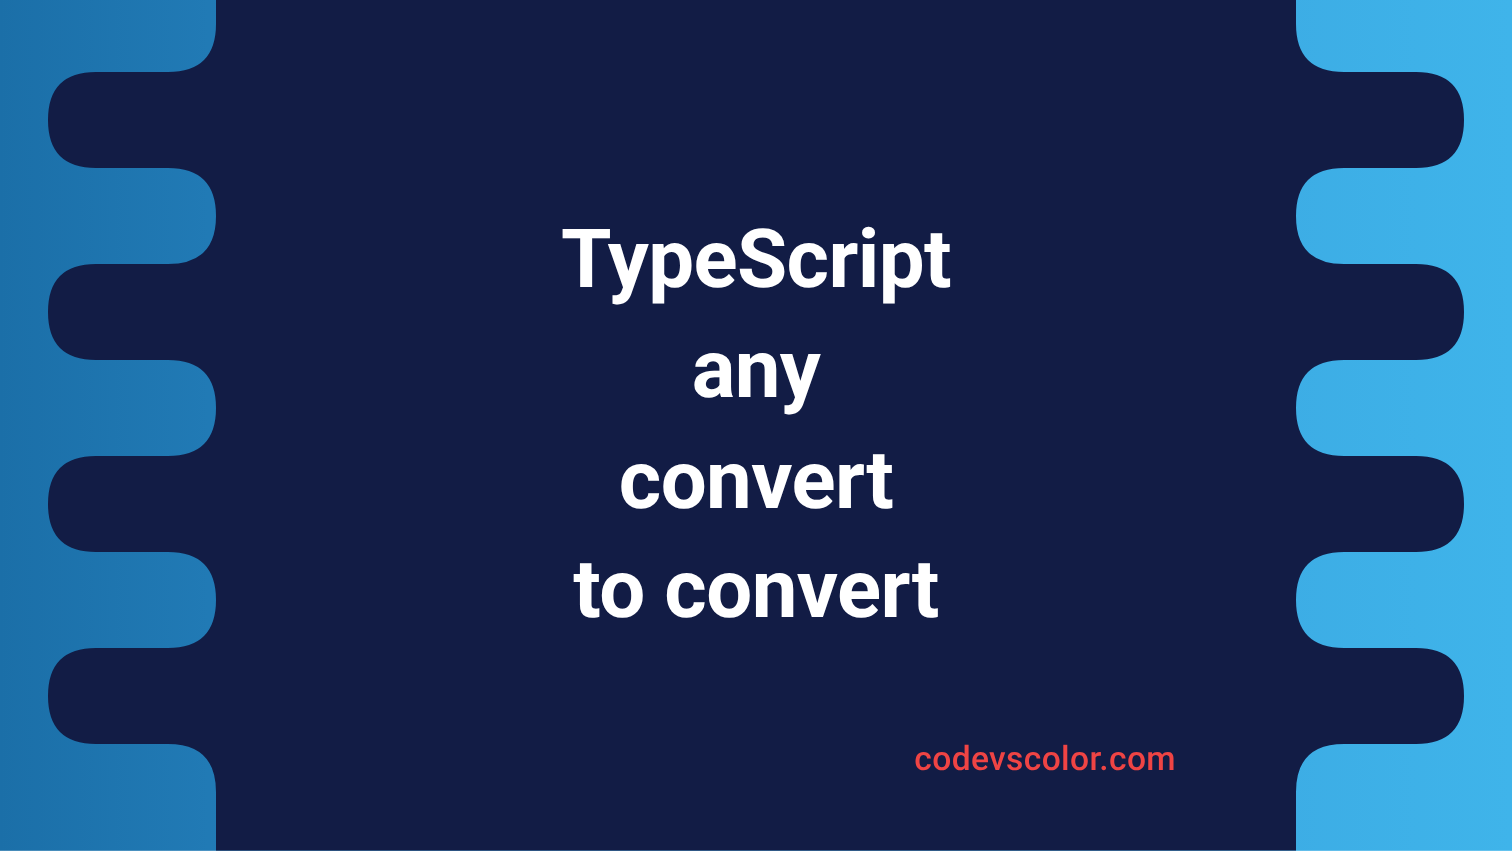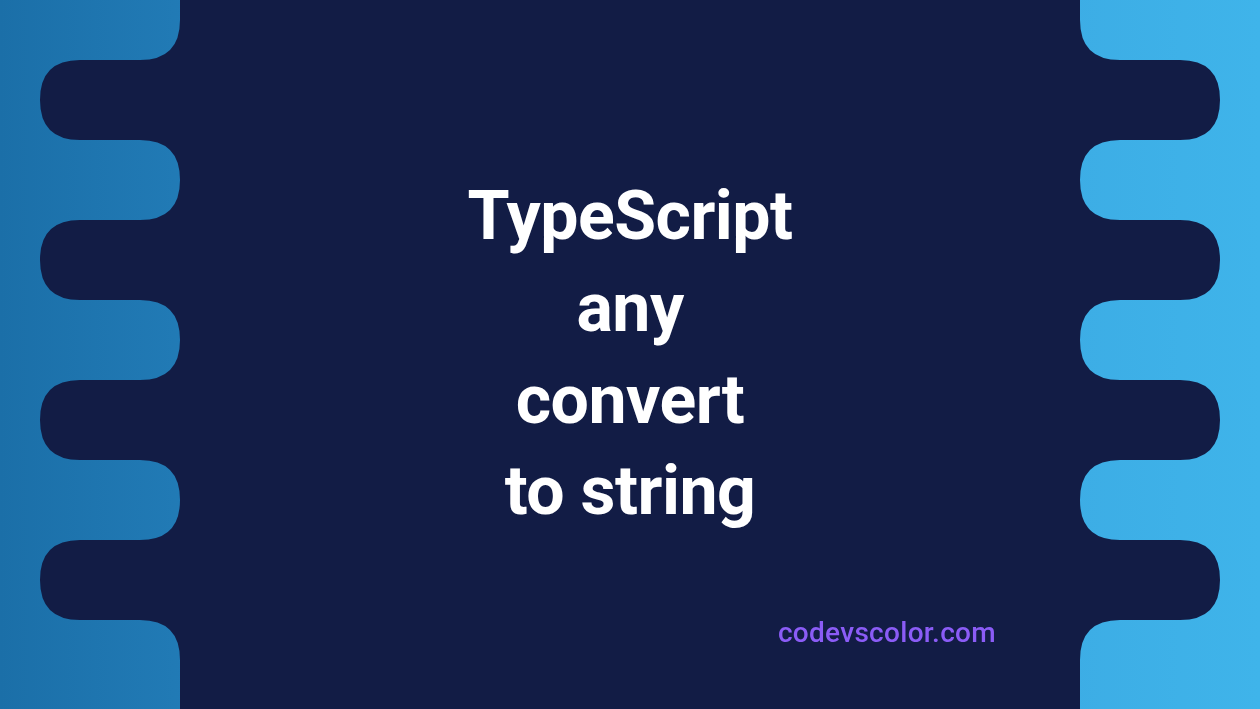--- a/index.html
+++ b/index.html
@@ -26,23 +26,23 @@
   .title {
     color: #ffffff;
     font-size: 68px;
     font-weight: 700;
     line-height: 1.35;
     text-align: center;
     letter-spacing: -0.5px;
   }
   .watermark {
     position: absolute;
-    right: 264px;
+    right: 280px;
     bottom: 60px;
-    color: #8b5cf6;
+    color: #ef4444;
     font-size: 28px;
     font-weight: 500;
     letter-spacing: 0.3px;
   }
 </style>
 </head>
 <body>
 
 <svg class="blob" viewBox="0 0 1260 709" preserveAspectRatio="none">
   <path fill="#121c45" d="
@@ -102,17 +102,17 @@
     Q 180 60 180 20
     Z
   "></path>
 </svg>
 
 <div class="content">
   <div class="title">
     <div>TypeScript</div>
     <div>any</div>
     <div>convert</div>
-    <div>to string</div>
+    <div>to convert</div>
   </div>
 </div>
 
 <div class="watermark">codevscolor.com</div>
 
 </body></html>

